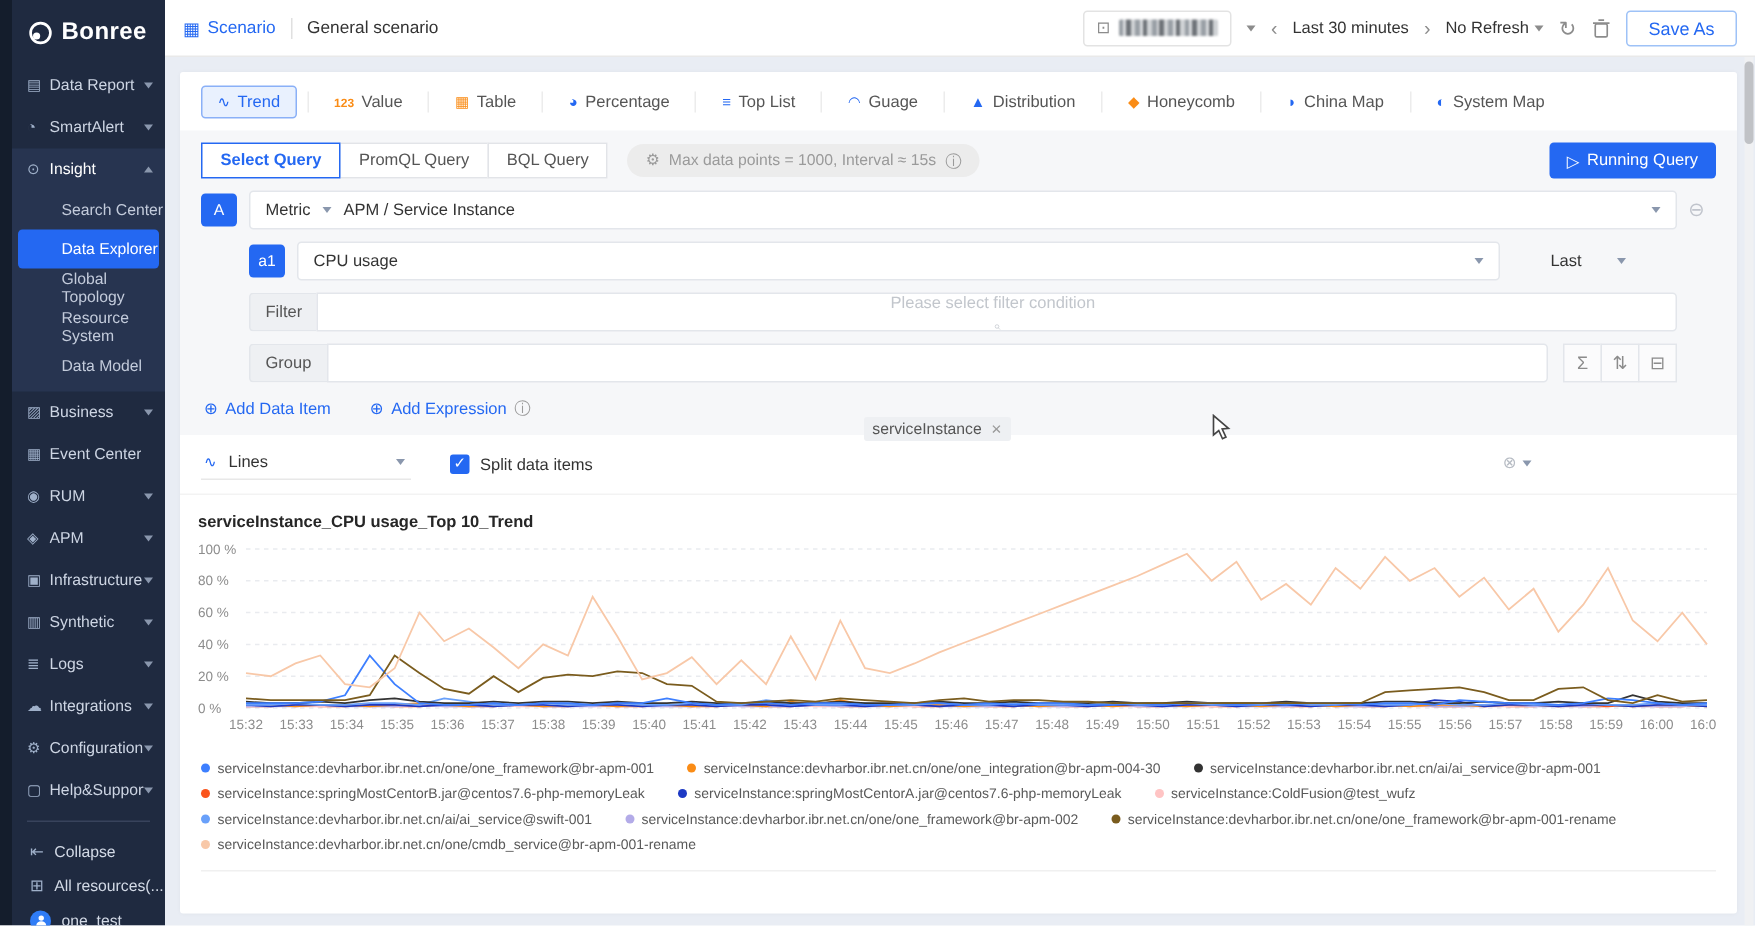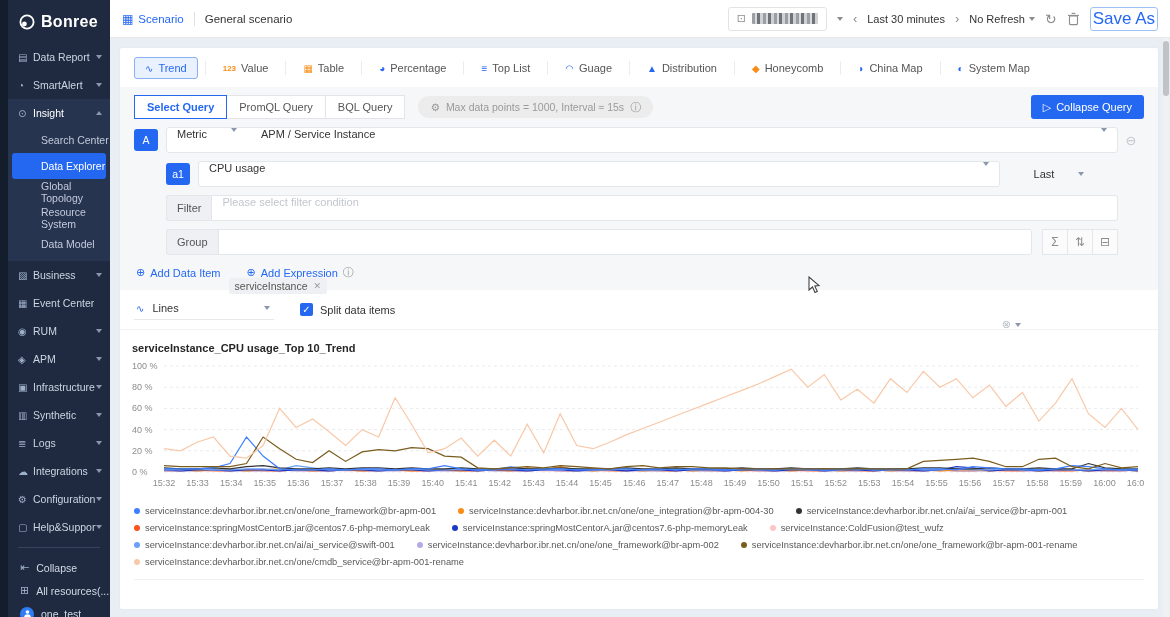--- a/index.html
+++ b/index.html
@@ -34,21 +34,21 @@
   .bc-link { color:#2468f2; font-size:11.5px; cursor:pointer; }
   .bc-sep { width:1px; height:14px; background:#e0e0e0; margin:0 10px; }
   .bc-page { color:#333; font-size:11.5px; }
   .top-right { margin-left:auto; display:flex; align-items:center; gap:10px; }
   .scope-pill { display:flex; align-items:center; gap:6px; border:1px solid #e3e3e3; border-radius:3px; height:24px; padding:0 8px; cursor:pointer; background:#fff; }
   .redacted { width:66px; height:11px; background:repeating-linear-gradient(90deg,#9aa0a6 0 3px,#d8dadd 3px 5px,#6f7479 5px 8px,#cfd2d5 8px 11px); filter:blur(.6px); border-radius:1px; }
   .mini-icon { color:#8c8c8c; font-size:11px; }
   .nav-chev { color:#8c8c8c; font-size:13px; line-height:1; cursor:pointer; }
   .time-label { color:#333; font-size:11px; cursor:pointer; }
   .refresh-group { display:flex; align-items:center; gap:4px; cursor:pointer; }
-  .btn-ghost { border:1px solid #9ec2f7; color:#2468f2; background:#fff; border-radius:3px; height:24px; padding:0 2px; font-size:17px; cursor:pointer; }
+  .btn-ghost { border:1px solid #9ec2f7; color:#2468f2; background:#fff; border-radius:3px; height:24px; padding:0 14px; font-size:12px; cursor:pointer; }
 
   
   .card { position:absolute; left:120px; top:48px; width:1038px; height:561px; background:#fff; border-radius:2px; box-shadow:0 0 3px rgba(0,0,0,.04); overflow:hidden; z-index:1; }
   .scrollbar { position:absolute; right:1px; top:38px; width:6px; height:579px; background:#f0f1f3; }
   .scroll-thumb { position:absolute; top:3px; left:0; width:6px; height:55px; background:#c0c2c6; border-radius:3px; }
 
   .viz-row { display:flex; align-items:center; padding:9px 14px 8px; gap:0; }
   .viz-tab { display:flex; align-items:center; gap:5px; padding:4px 10px; color:#555; font-size:11px; cursor:pointer; white-space:nowrap; }
   .viz-tab .v-icon { font-size:10px; }
   .viz-tab.active { border:1px solid #8ab0f7; background:#e9f1fe; color:#2468f2; border-radius:3px; }
@@ -56,21 +56,21 @@
 
   .gray-panel { background:#f6f7f9; padding:8px 14px 10px; }
   .qtabs-row { display:flex; align-items:center; }
   .qtab { height:24px; display:flex; align-items:center; padding:0 12px; background:#fff; border:1px solid #e2e4e8; color:#555; font-size:11px; cursor:pointer; margin-right:-1px; }
   .qtab.active { border-color:#2468f2; color:#2468f2; font-weight:bold; z-index:1; position:relative; }
   .info-pill { margin-left:14px; background:#ececec; color:#9a9a9a; border-radius:12px; height:22px; display:flex; align-items:center; gap:6px; padding:0 12px; font-size:10.5px; }
   .run-btn { margin-left:auto; background:#2468f2; color:#fff; border:none; border-radius:3px; height:24px; padding:0 12px; font-size:11px; display:flex; align-items:center; gap:5px; cursor:pointer; }
 
   .b-row { display:flex; align-items:center; margin-top:8px; }
   .badge { width:24px; height:22px; background:#2468f2; color:#fff; border-radius:3px; display:flex; align-items:center; justify-content:center; font-size:10.5px; flex:0 0 24px; }
-  .field { background:#fff; border:1px solid #e3e6eb; border-radius:3px; height:26px; display:flex; align-items:flex-start; padding:0 10px; gap:24px; flex:1; }
+  .field { background:#fff; border:1px solid #e3e6eb; border-radius:3px; height:26px; display:flex; align-items:center; padding:0 10px; gap:8px; flex:1; }
   .field .f-caret { margin-left:auto; }
   .right-col { width:26px; display:flex; justify-content:center; flex:0 0 26px; }
   .minus-icon { color:#c0c4cc; font-size:13px; cursor:pointer; }
   .agg-select { width:118px; flex:0 0 118px; display:flex; align-items:center; justify-content:center; gap:24px; color:#333; cursor:pointer; height:26px; }
   .addon { background:#eef0f3; border:1px solid #e3e6eb; border-right:none; border-radius:3px 0 0 3px; height:26px; display:flex; align-items:center; padding:0 10px; color:#555; flex:0 0 auto; }
   .addon-field { border-radius:0 3px 3px 0;flex-direction:column; }
   .tag-chip { background:#eef0f3; border-radius:2px; padding:2px 6px; color:#555; font-size:10.5px; display:inline-flex; gap:6px; align-items:center;margin-top:48px; }
   .tag-x { color:#9a9a9a; cursor:pointer; font-size:9px; }
   input.flt { border:none; outline:none; flex:1; font-size:11px; color:#333; background:transparent; font-family:inherit; }
   input.flt::placeholder { color:#c2c6cc; }
@@ -293,21 +293,21 @@
             <span class="qtab">PromQL Query</span>
             <span class="qtab">BQL Query</span>
           </span>
         <div class="info-pill">
           <span>⚙</span>
           <span>Max data points = 1000, Interval ≈ 15s</span>
           <span class="info-i">ⓘ</span>
         </div>
         <button class="run-btn">
           <span>▷</span>
-          <span>Collapse Query</span>
+          <span>Running Query</span>
         </button>
       </div>
 
       <div class="b-row">
         <span class="badge">A</span>
         <div class="field" style="margin-left:8px">
           <span>Metric</span>
           <span class="caret"></span>
           <span style="color:#333">APM / Service Instance</span>
           <span class="caret f-caret"></span>

